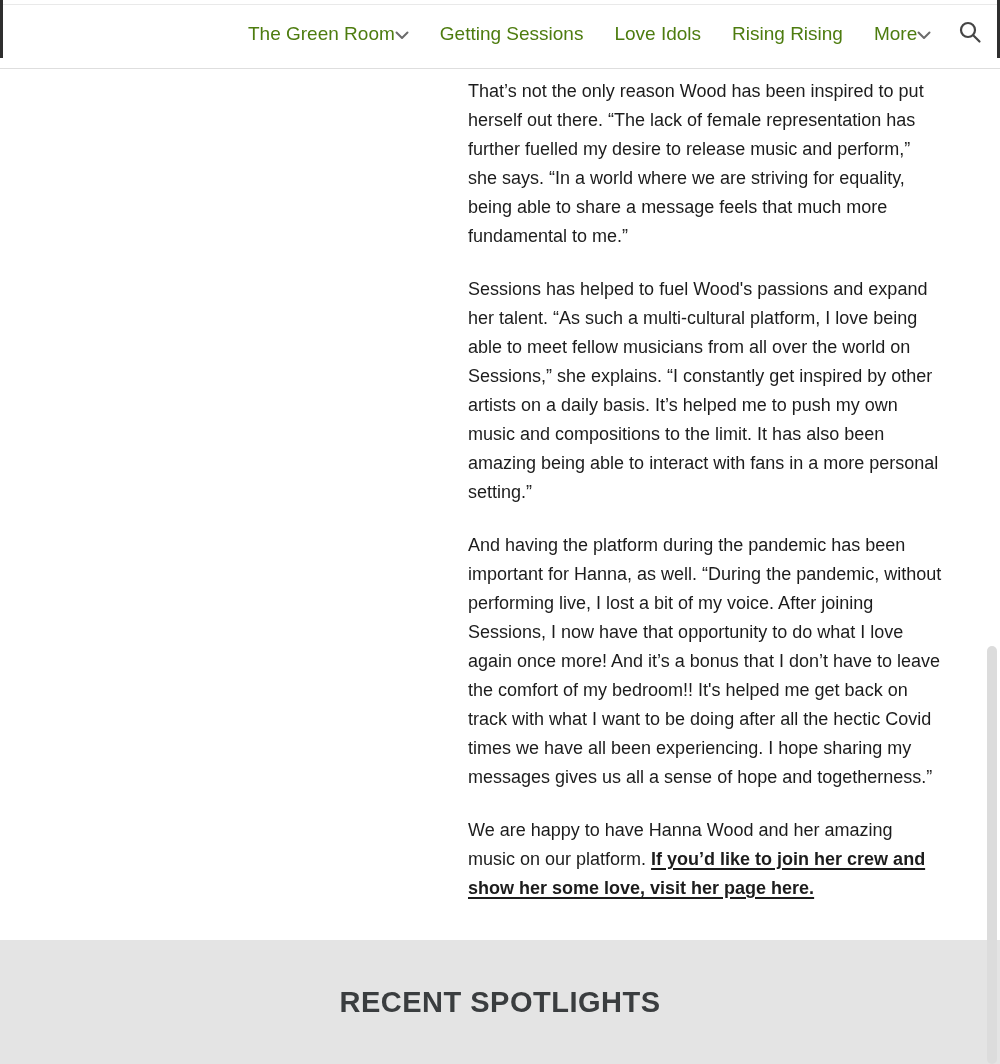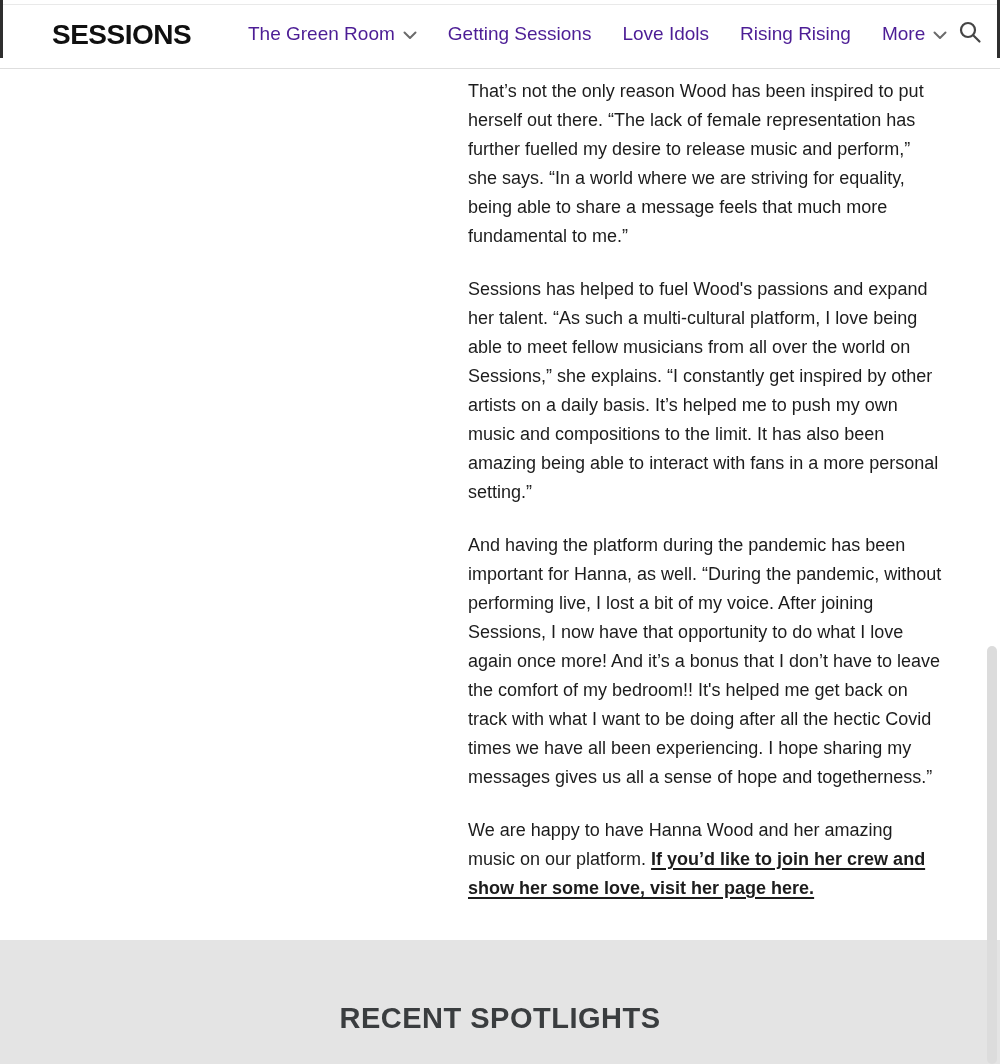--- a/index.html
+++ b/index.html
@@ -35,22 +35,22 @@
     position: absolute; left: 52px; top: 50%; transform: translateY(-46%);
     font-size: 28px; font-weight: 900; letter-spacing: -0.5px;
     color: #101010; cursor: pointer; white-space: nowrap;
   }
 
   .nav {
     position: absolute; left: 248px; top: 0; height: 100%;
     display: flex; align-items: center; gap: 31px;
   }
   .nav-item {
-    display: flex; align-items: center; gap: 8px;
-    font-size: 19px; color: #4c1d95; cursor: pointer; white-space: nowrap;
+    display: flex; align-items: center; 
+    font-size: 19px; color: #4d7c0f; cursor: pointer; white-space: nowrap;
   }
   .chev { display: inline-flex; margin-top: 3px; }
 
   .search-btn {
     position: absolute; right: 15px; top: 50%; transform: translateY(-50%);
     width: 30px; height: 30px;
     display: flex; align-items: center; justify-content: center;
     cursor: pointer;
   }
 
@@ -69,21 +69,21 @@
     text-decoration-thickness: 2px;
     text-underline-offset: 3px;
   }
 
   
   .spotlights {
     position: absolute; top: 940px; left: 0; right: 0; height: 124px;
     background: #e4e4e4;
   }
   .spotlights h2 {
-    margin: 16px; padding-top: 46px;
+    margin: 0; padding-top: 46px;
     text-align: center;
     font-size: 29px; font-weight: 700; letter-spacing: 0.5px;
     color: #3a3d3f;
   }
 
   
   .scrollbar-thumb {
     position: absolute; right: 3px; top: 646px; width: 10px; height: 418px;
     background: #dcdcdc; border-radius: 5px; z-index: 4;
   }
@@ -92,21 +92,20 @@
 <body>
 
 <div class="page">
 
   <div class="corner-bar left"></div>
   <div class="corner-bar right"></div>
 
   <header class="site-header">
     <div class="header-topline"></div>
 
-    <div class="logo">SESSIONS</div>
 
     <nav class="nav">
       <div class="nav-item">
         <span>The Green Room</span>
         <span class="chev">
           <svg width="14" height="9" viewBox="0 0 14 9">
               <path d="M1.5 1.5l5.5 5.5 5.5-5.5" stroke="#6b6b6b" stroke-width="2" fill="none" stroke-linecap="round" stroke-linejoin="round"></path>
             </svg>
         </span>
       </div>

